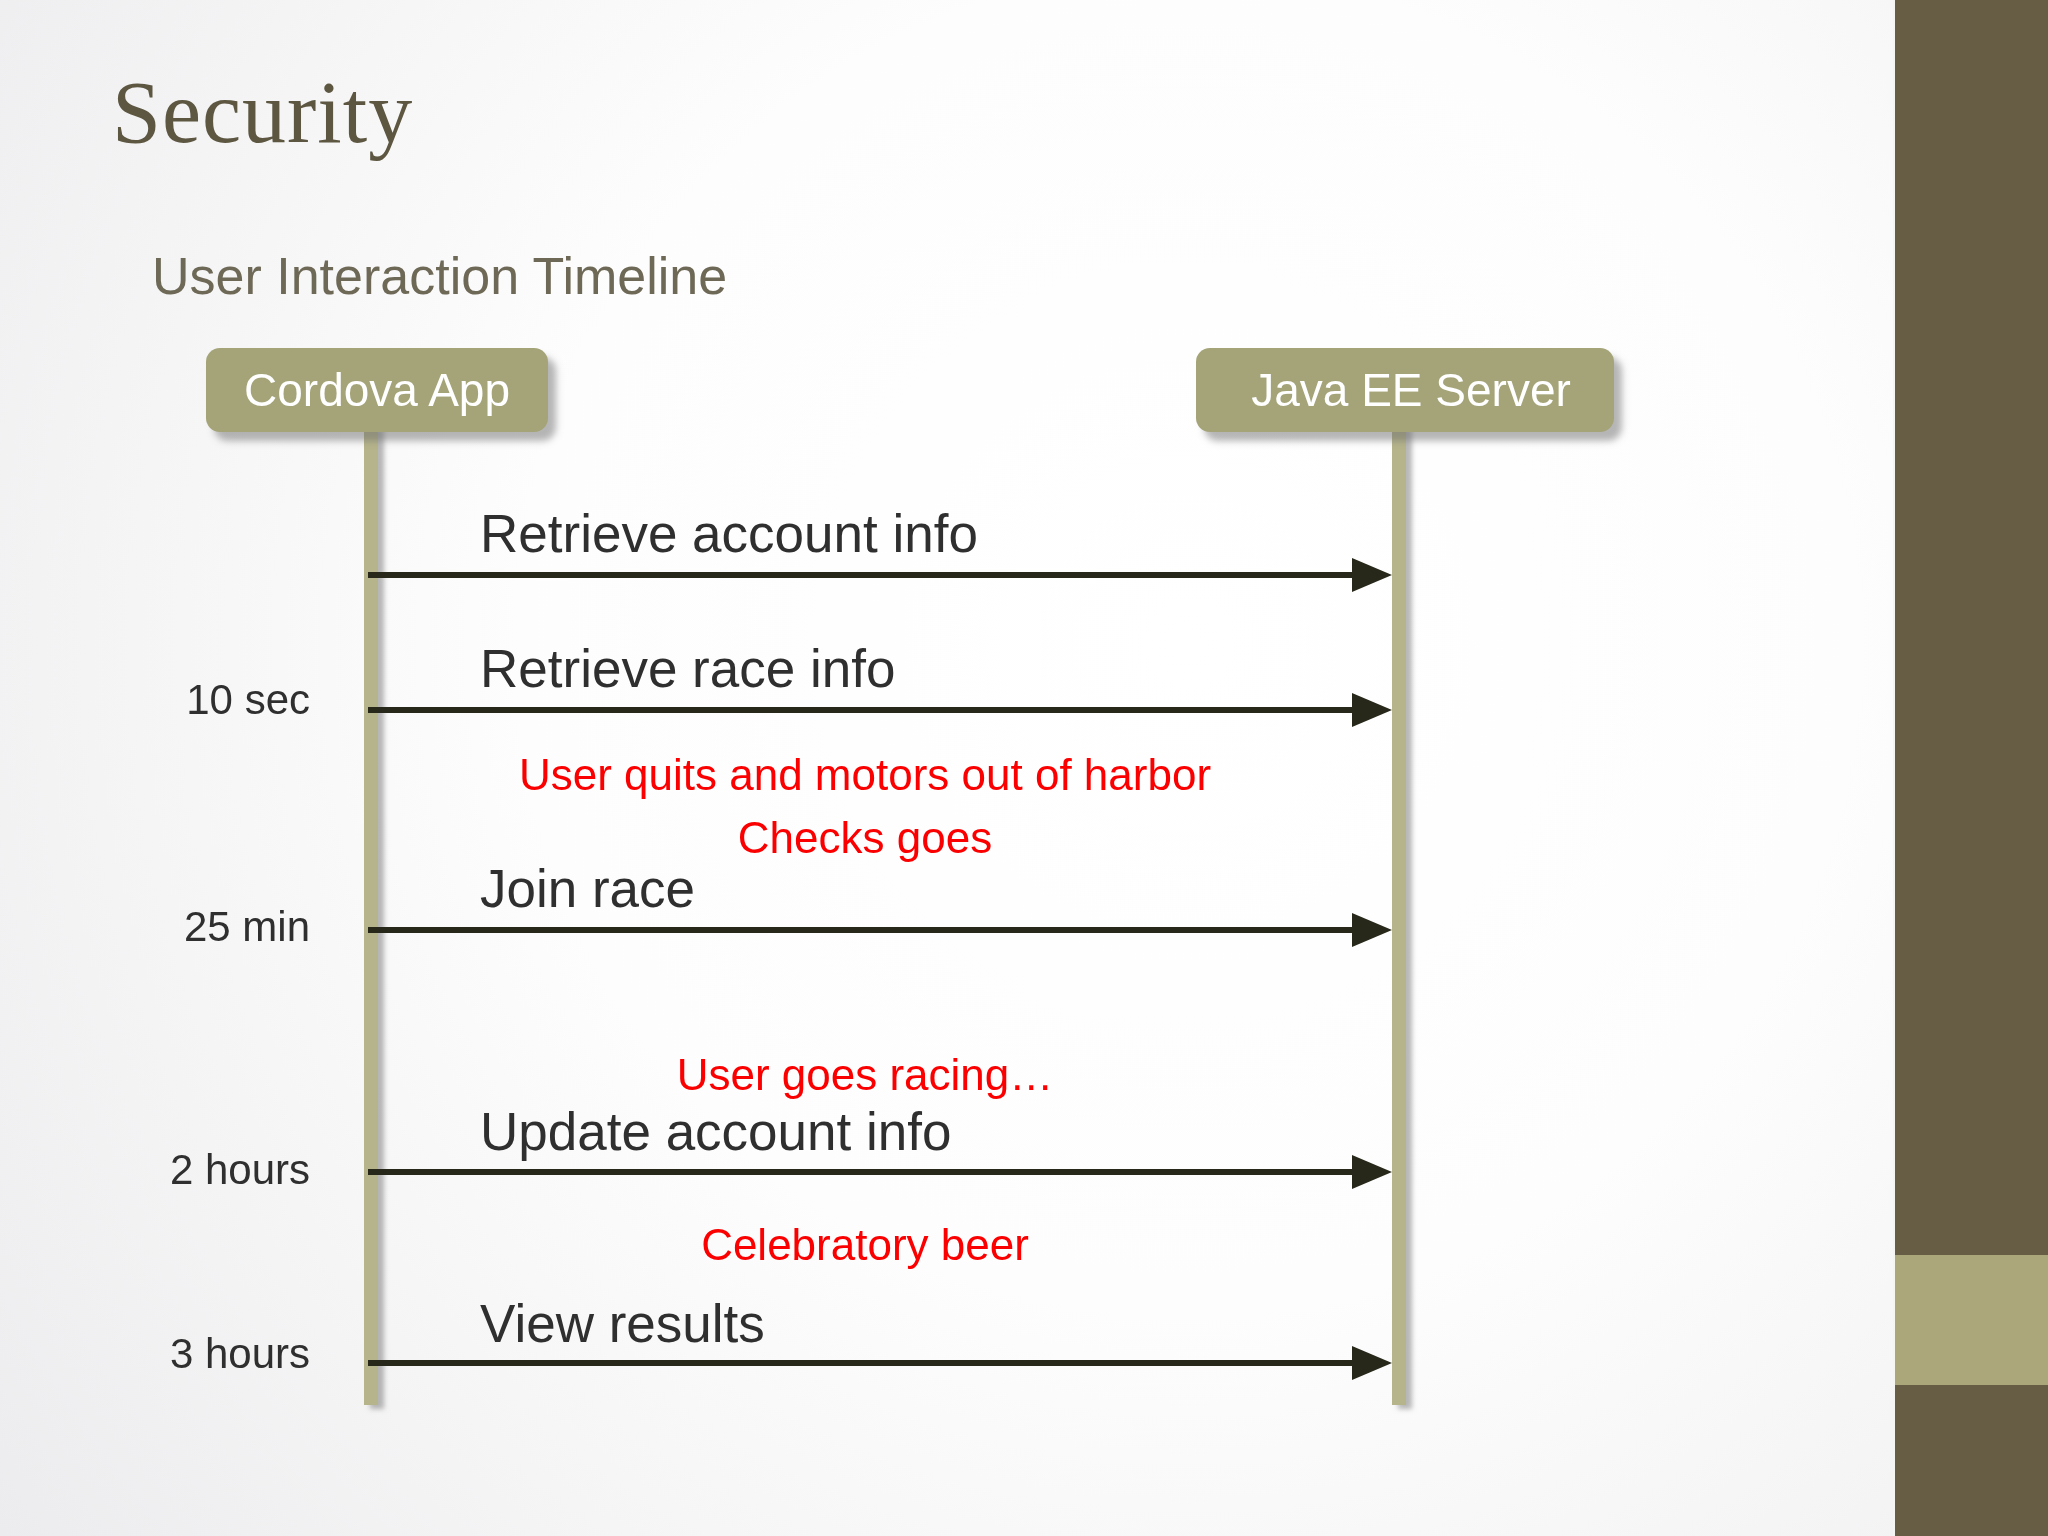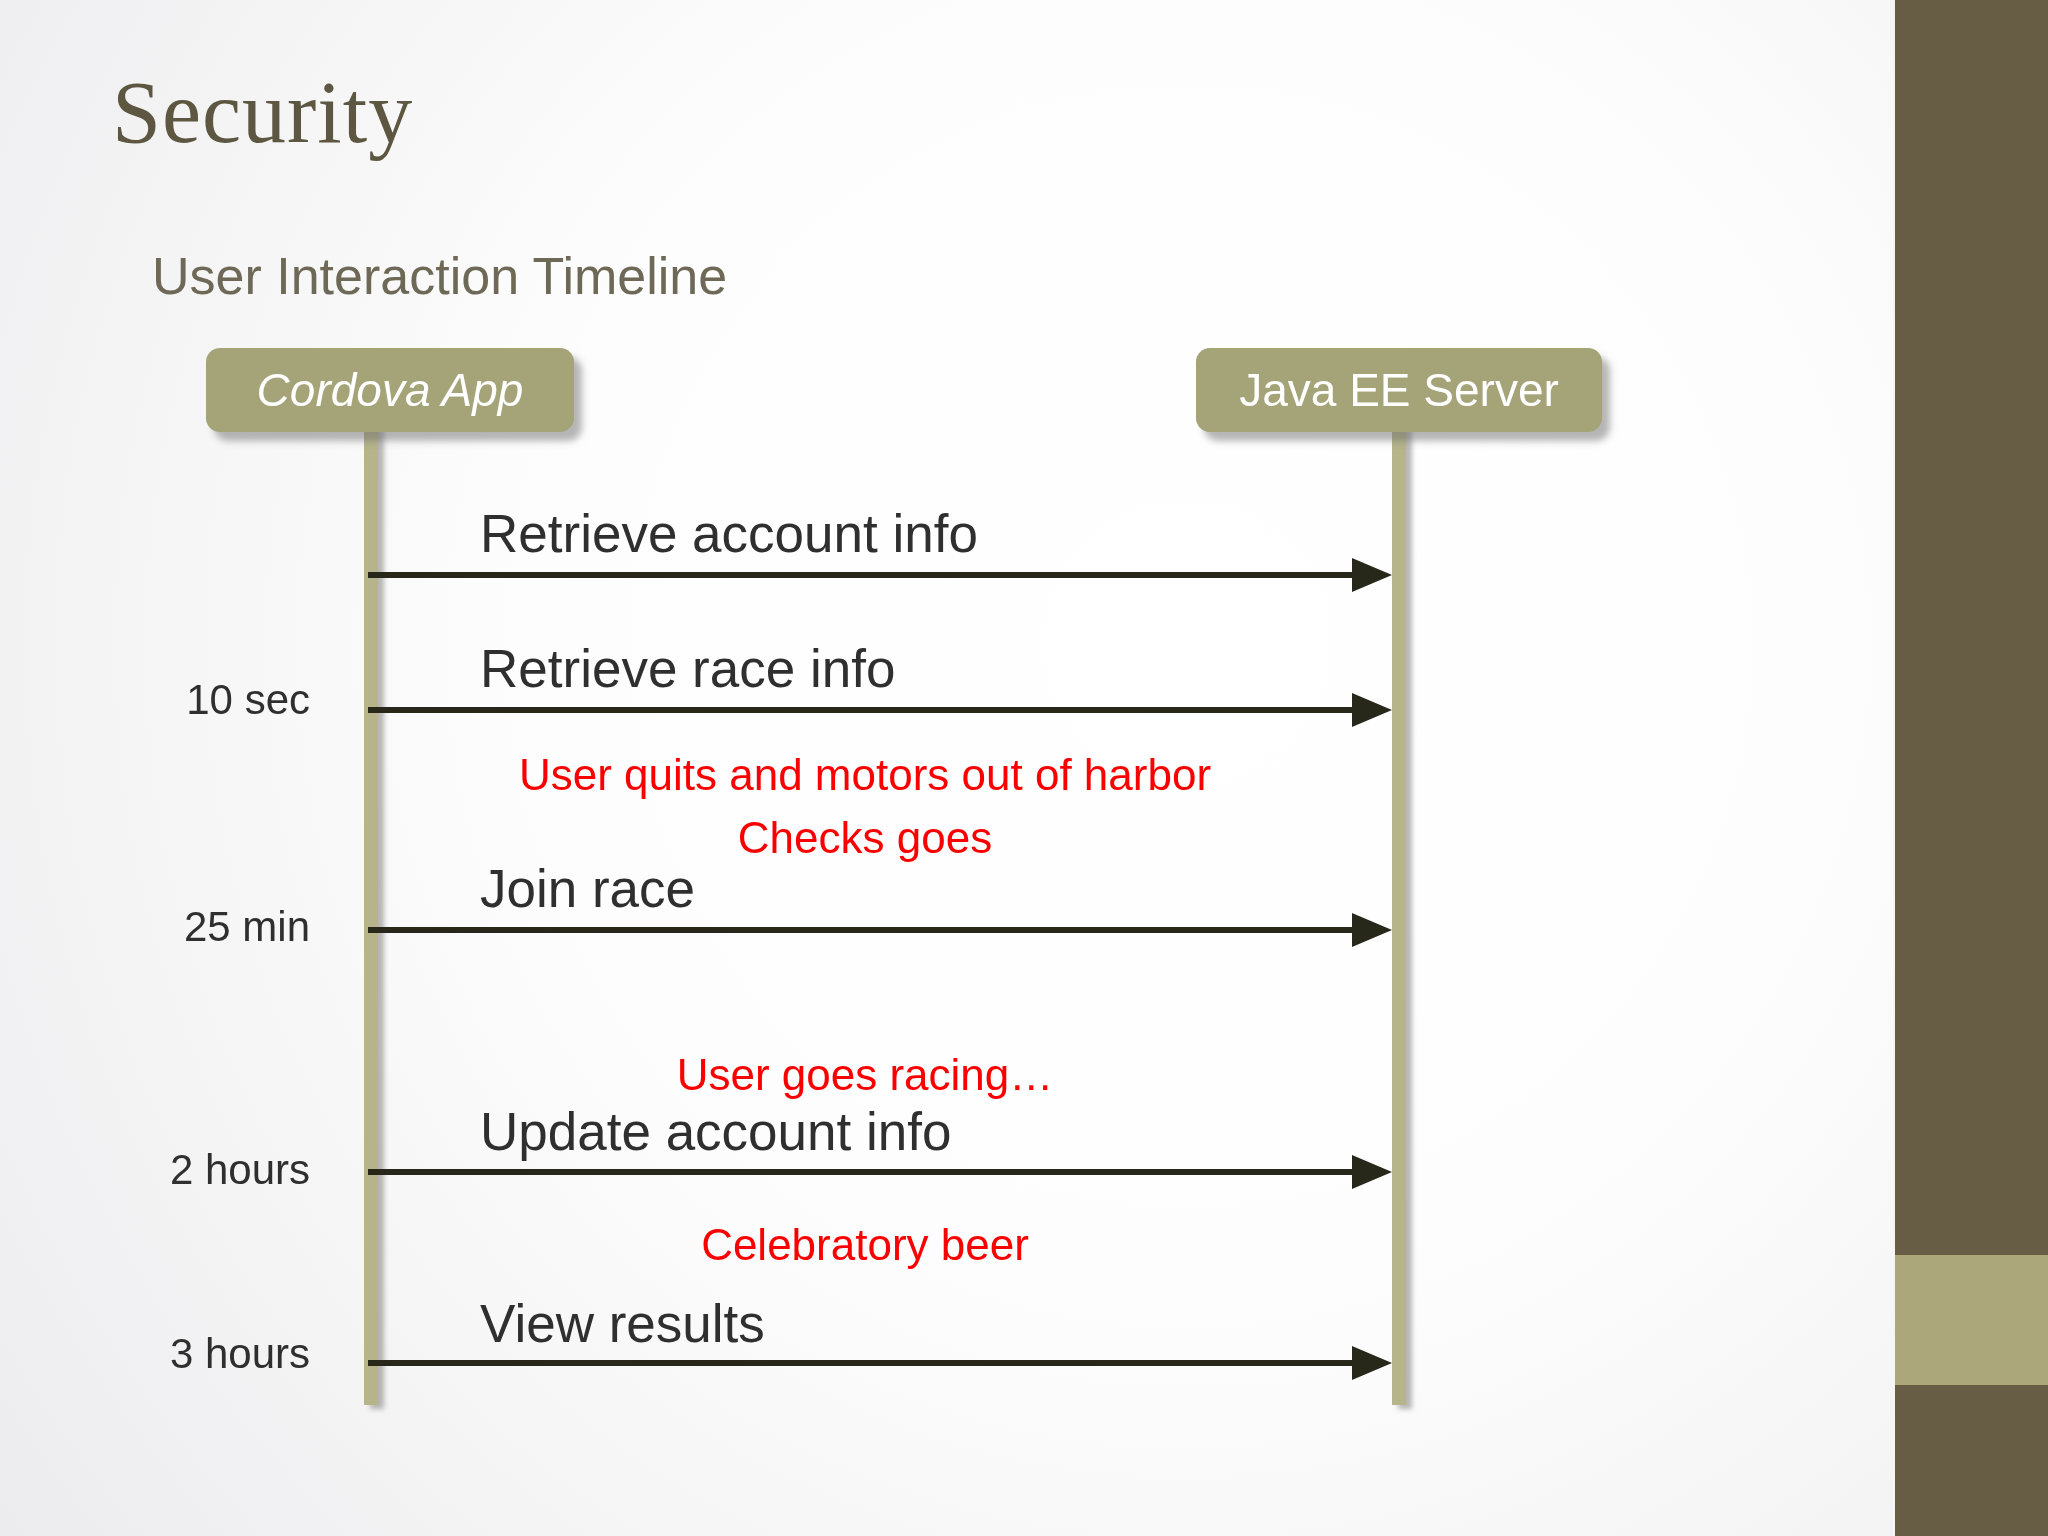--- a/index.html
+++ b/index.html
@@ -30,22 +30,22 @@
     position:absolute;left:152px;top:246px;
     font-size:52px;color:#6e6957;
   }
   .actor-box{
     position:absolute;top:348px;height:84px;
     background:#a4a478;border-radius:14px;
     box-shadow:8px 9px 7px rgba(110,110,110,0.5);
     display:flex;align-items:center;justify-content:center;
     color:#ffffff;font-size:46px;
   }
-  .actor-cordova{left:206px;width:368px;font-style:italic;}
-  .actor-server{left:1196px;width:406px;}
+  .actor-cordova{left:206px;width:342px;}
+  .actor-server{left:1196px;width:406px;padding-left:12px;}
   .lifeline{
     position:absolute;top:425px;height:980px;width:14px;
     background:#b5b48b;
     box-shadow:6px 4px 5px rgba(125,125,125,0.55);
   }
   .lifeline-cordova{left:364px;}
   .lifeline-server{left:1392px;}
   .msg-line{
     position:absolute;left:368px;width:992px;height:6px;
     background:#27271a;

